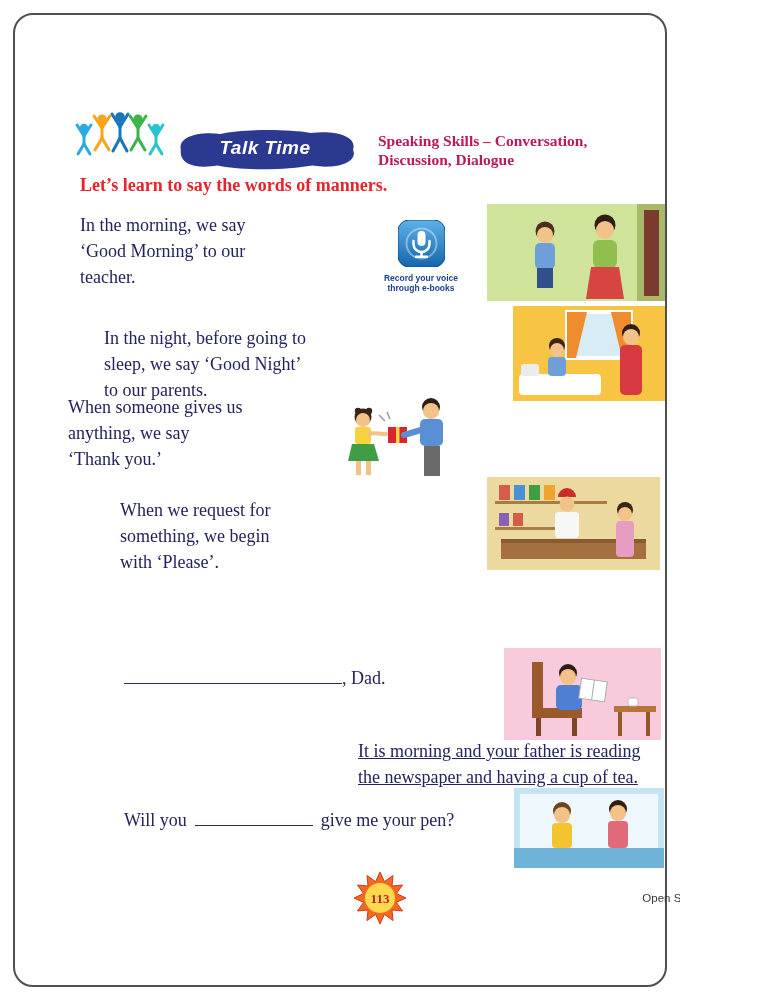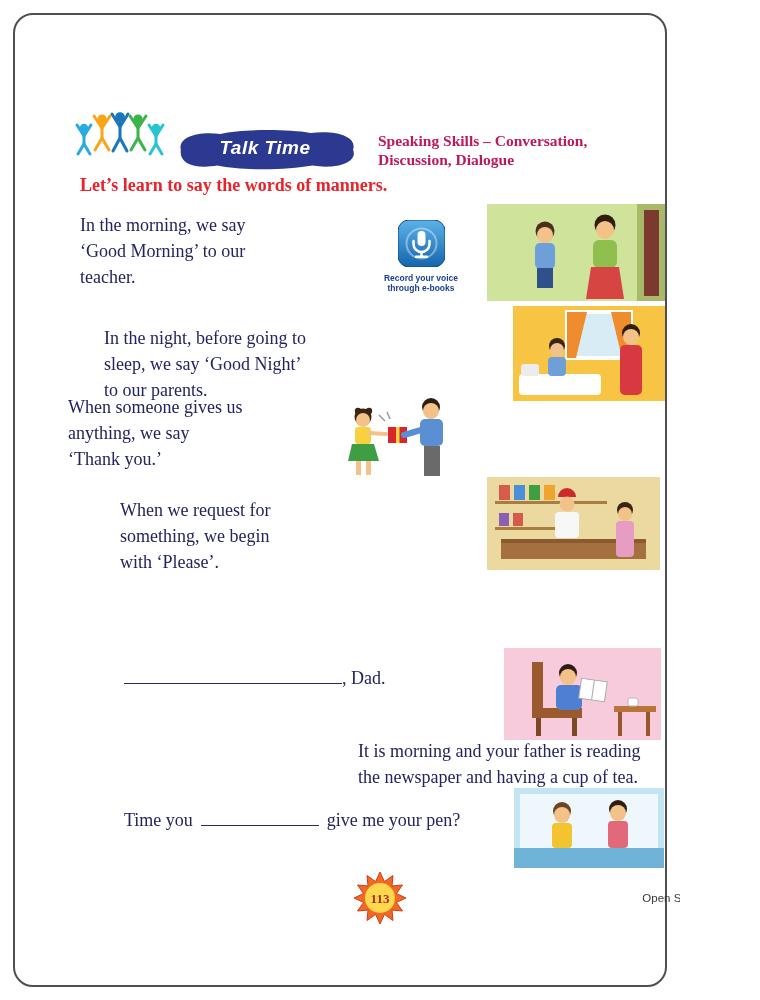--- a/index.html
+++ b/index.html
@@ -46,21 +46,21 @@
   .illus4 { left:487px; top:477px; }
   .illus5 { left:504px; top:648px; }
   .illus6 { left:514px; top:788px; }
 
   
   .row { font-size:18px; color:#23235f; }
   .blank { display:inline-block; border-bottom:1.6px solid #2a2a5e; height:15px; vertical-align:baseline; }
   .blank1 { width:218px; }
   .blank2 { width:118px; margin:0 8px; }
   .blank-row1 { left:124px; top:668px; }
-  .hint { left:358px; top:738px; }
+  .hint { left:358px; top:738px;text-decoration:underline; }
   .question-row { left:124px; top:810px; }
 
   
   .star { left:354px; top:872px; }
   .book-title { left:600px; top:892px; width:112px; text-align:right;
                 font-family:"Liberation Sans", sans-serif; font-size:11.5px; color:#3a3a3a; }
 </style>
 </head>
 <body>
 
@@ -254,21 +254,21 @@
       <rect x="114" y="64" width="4" height="24" fill="#94582b"></rect>
       <rect x="142" y="64" width="4" height="24" fill="#94582b"></rect>
       <rect x="124" y="50" width="10" height="8" rx="2" fill="#ffffff" stroke="#bbbbbb"></rect>
     </svg>
   </div>
 
   <div class="abs body-text hint">It is morning and your father is reading
 the newspaper and having a cup of tea.</div>
 
   <div class="abs row question-row">
-    <span>Time you</span><span class="blank blank2"></span><span>give me your pen?</span>
+    <span>Will you</span><span class="blank blank2"></span><span>give me your pen?</span>
   </div>
 
   <div class="abs illus illus6">
     <svg width="150" height="80" viewBox="0 0 150 80">
       <rect width="150" height="80" fill="#c3e4f3"></rect>
       <rect x="6" y="6" width="138" height="54" fill="#eef7fb"></rect>
       <circle cx="48" cy="23" r="9" fill="#6b4423"></circle>
       <circle cx="48" cy="27" r="8" fill="#f3c289"></circle>
       <rect x="38" y="35" width="20" height="25" rx="4" fill="#f4c430"></rect>
       <circle cx="104" cy="21" r="9" fill="#2f1d10"></circle>

